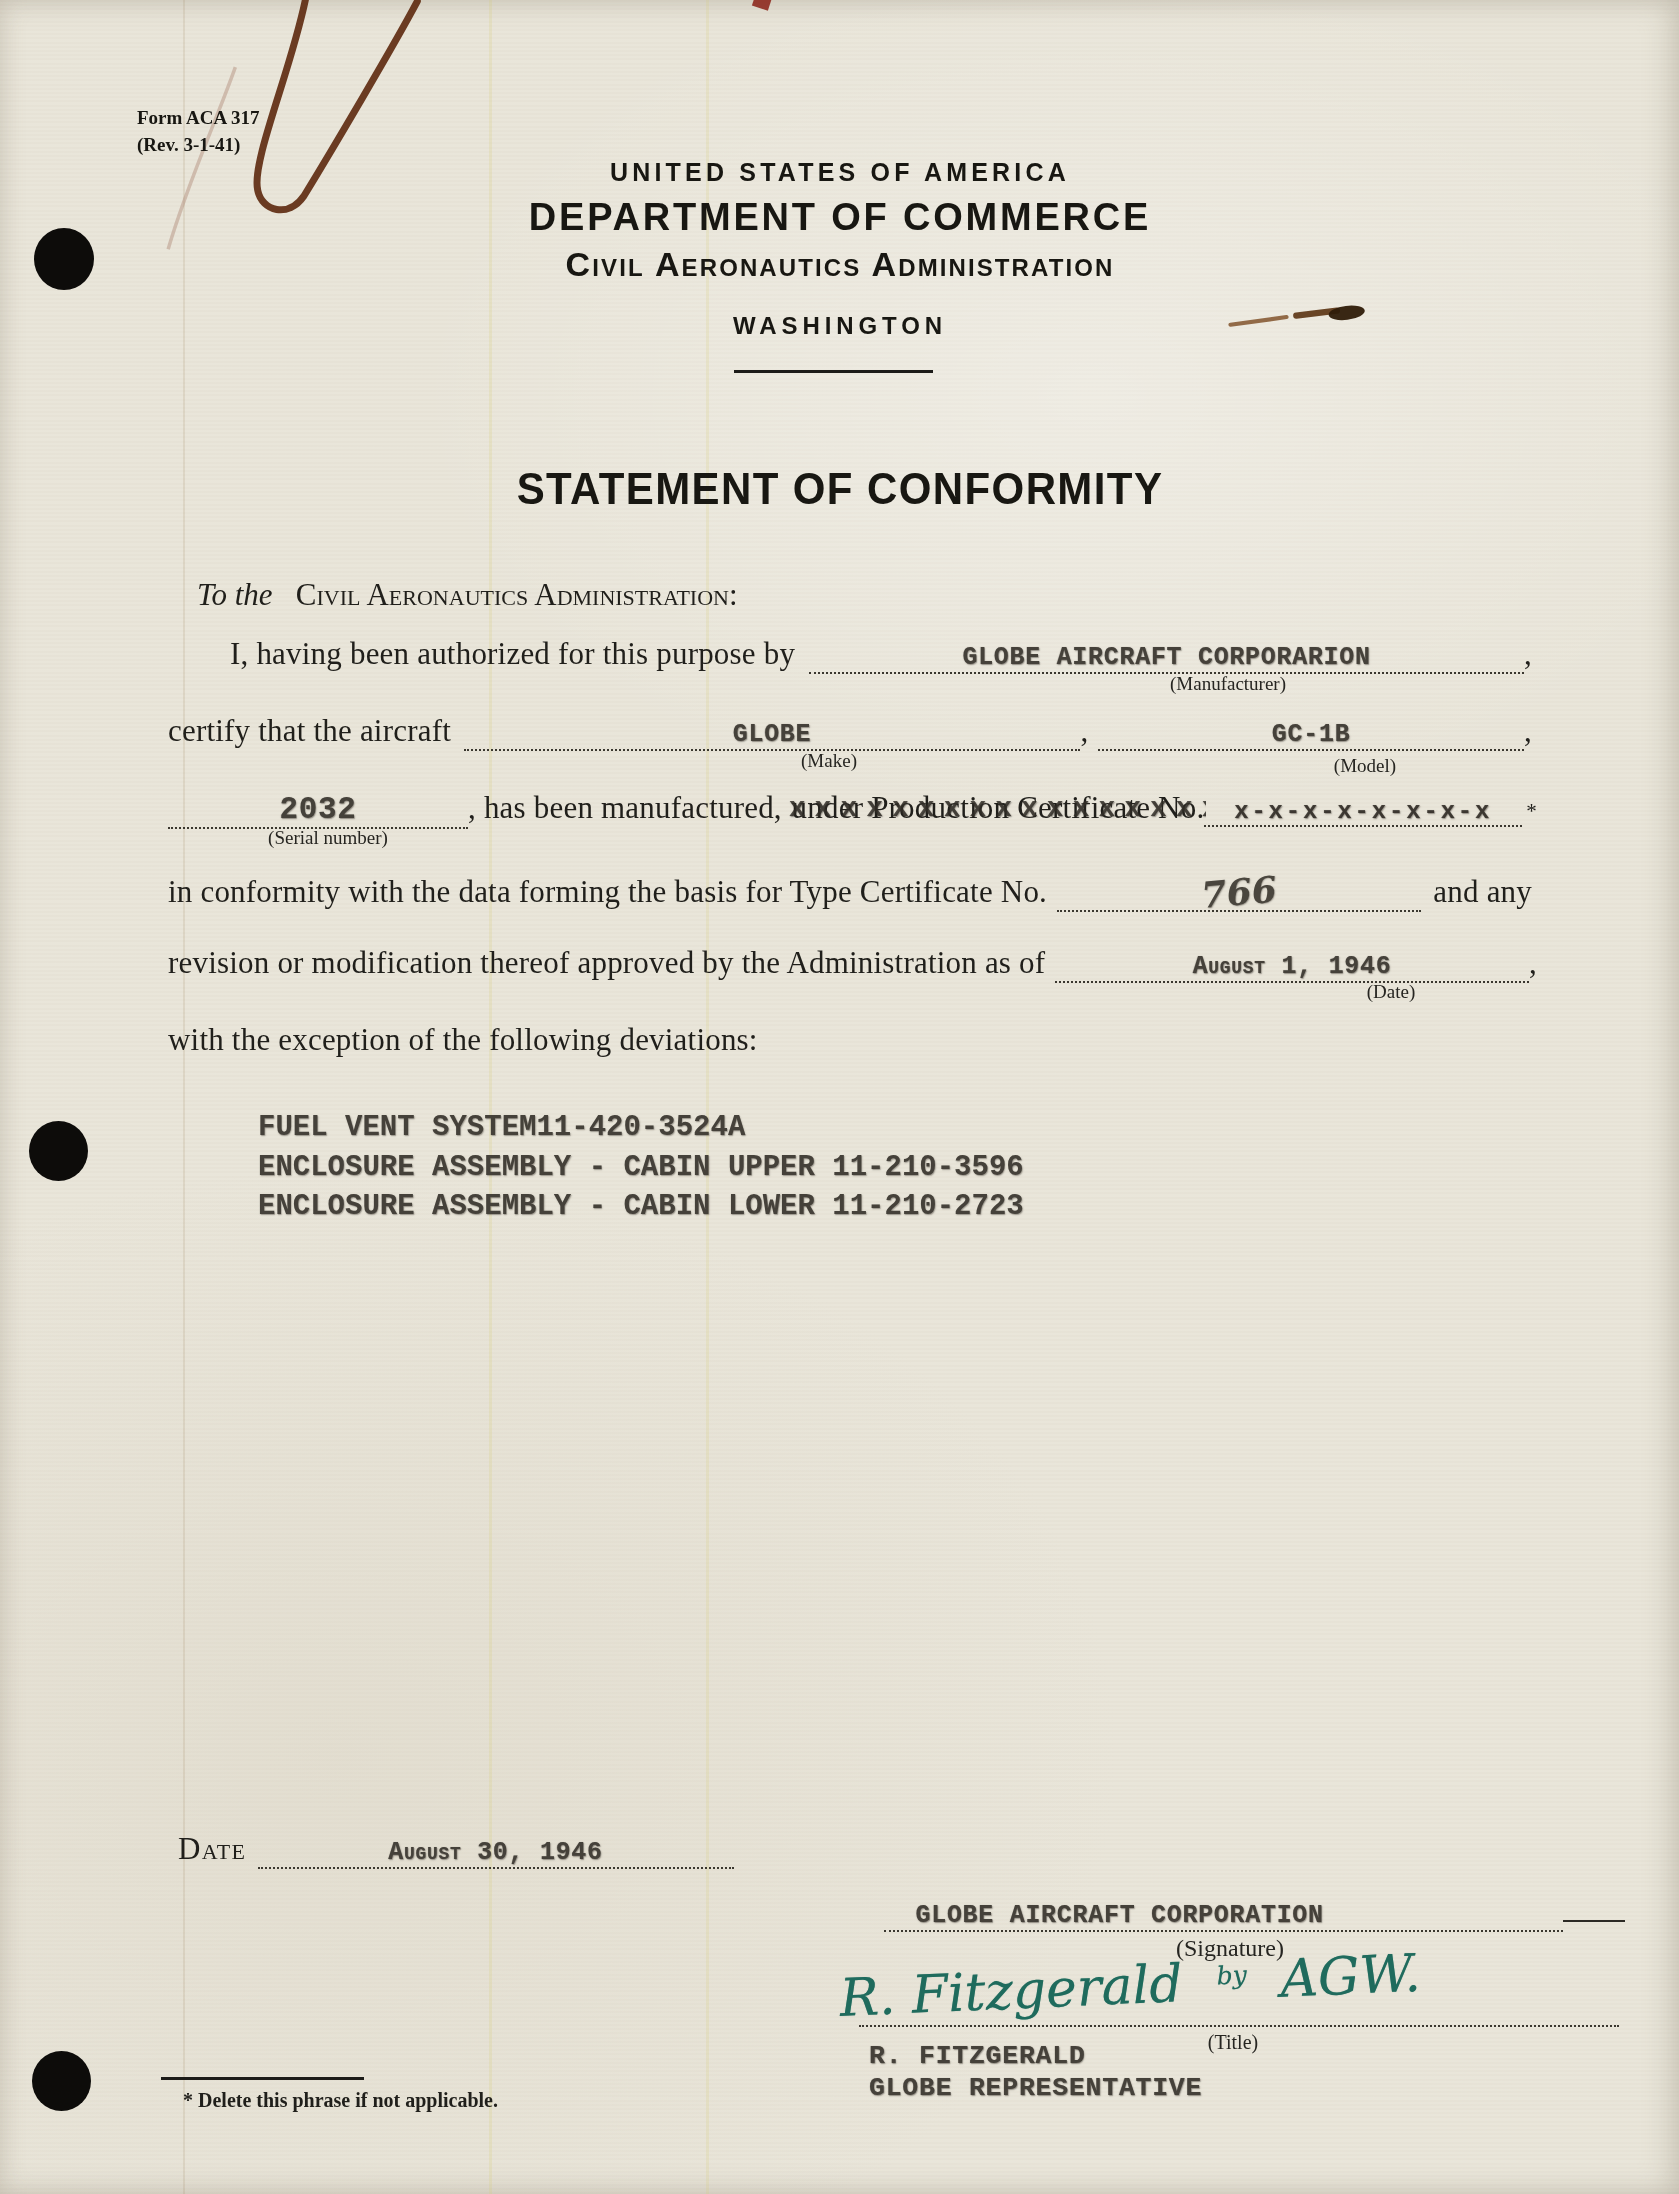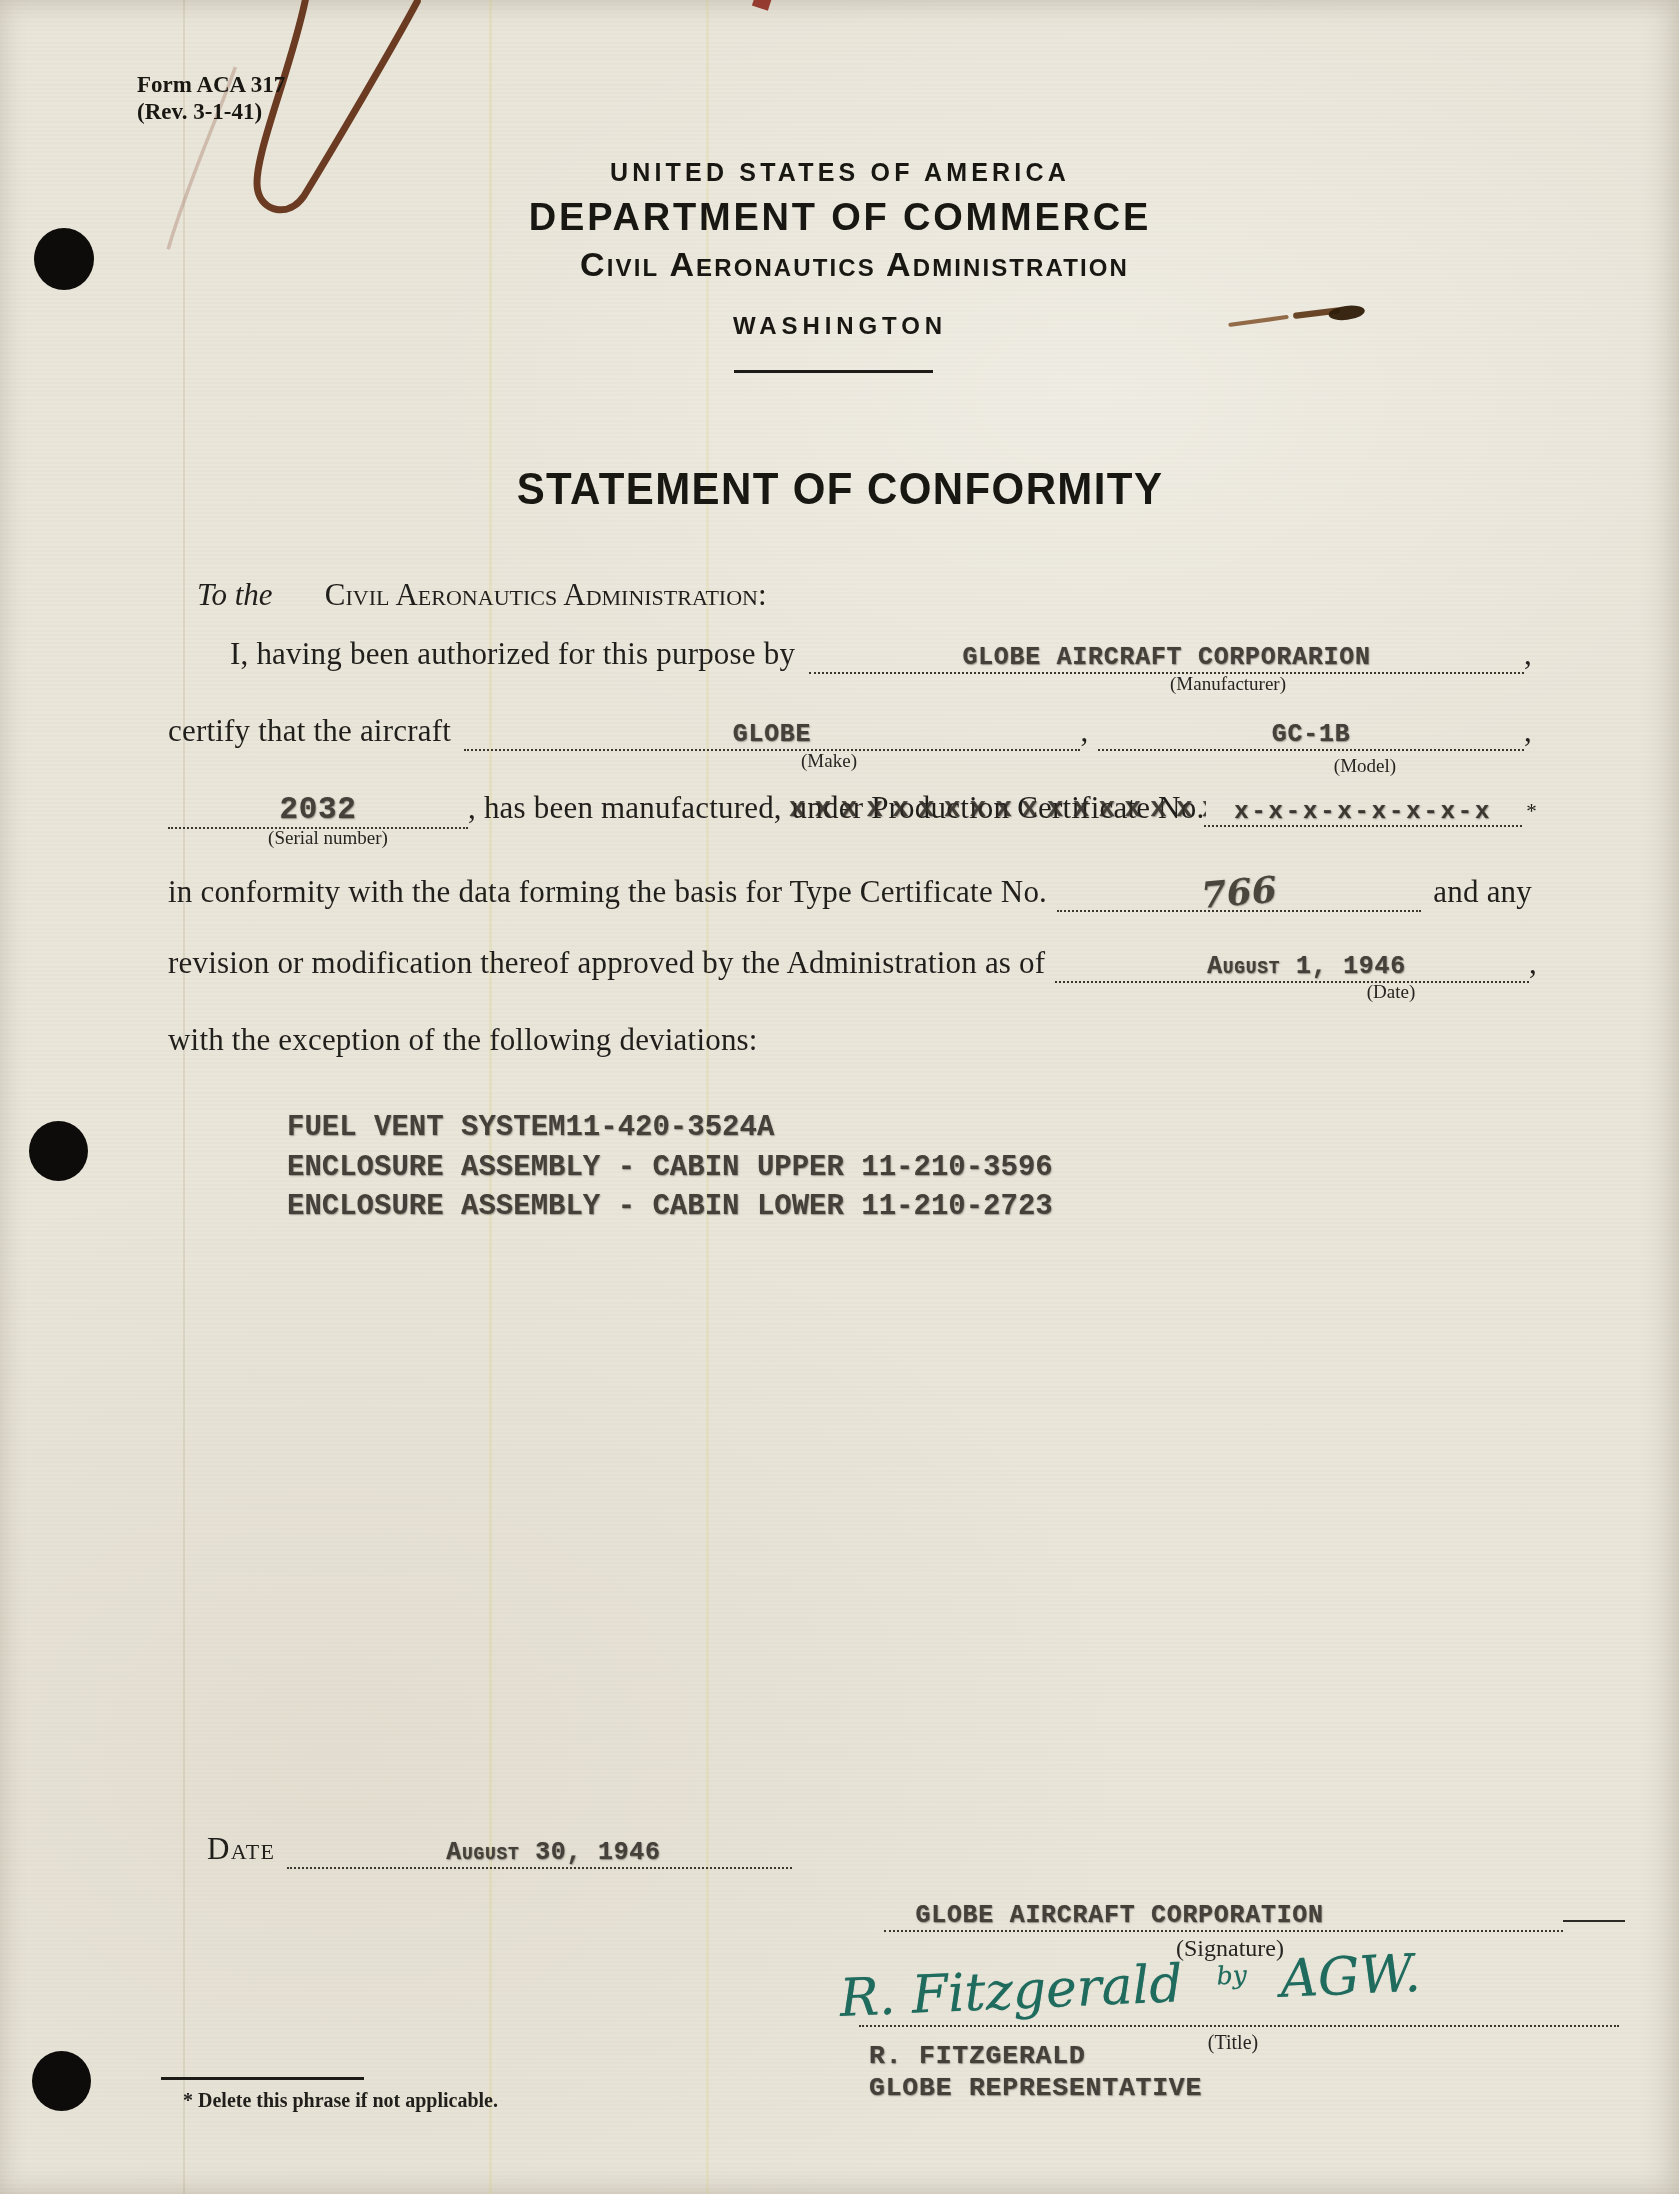--- a/index.html
+++ b/index.html
@@ -12,21 +12,21 @@
       repeating-linear-gradient(0deg, rgba(120,110,90,.022) 0 2.1px, rgba(255,255,255,.02) 2.1px 4.2px);
     box-shadow:inset -9.8px 0 28px rgba(120,110,90,.25), inset 7px 0 21px rgba(120,110,90,.12);
     font-family:"Liberation Serif","DejaVu Serif",serif;
     color:#201f1b;
   }
   .abs{position:absolute;}
   .streak{position:absolute;top:0;bottom:0;width:2.8px;pointer-events:none;}
   .serif{font-family:"Liberation Serif","DejaVu Serif",serif;color:#201f1b;}
   .sans{font-family:"Liberation Sans","DejaVu Sans",sans-serif;color:#181712;}
   .centered{left:0;right:0;text-align:center;}
-  .sc{font-variant:small-caps;padding-left:29px;}
+  .sc{font-variant:small-caps;}
   .it{font-style:italic;margin-left:47px;}
   
   .fline{position:absolute;display:flex;align-items:baseline;font-size:31px;letter-spacing:0.2px;white-space:nowrap;margin-left:18px;}
   .grow{flex:1 1 auto;min-width:0;}
   .blank{border-bottom:2.1px dotted #3a372f;text-align:center;overflow:hidden;}
   .typed{
     font-family:"Liberation Mono","DejaVu Sans Mono",monospace;
     font-weight:700;color:#45413a;letter-spacing:0.7px;
     text-shadow:0.7px 0.7px 1.4px rgba(70,64,56,.55), -0.3px 0 0.7px rgba(70,64,56,.35);
   }
@@ -74,21 +74,21 @@
 
   <svg class="marks" width="1680" height="2194" viewBox="0 0 2400 3135">
     <path d="M438 -10 C420 90, 358 230, 368 272 C374 302, 412 312, 434 280 C472 218, 562 66, 596 2" fill="none" stroke="#5f2c12" stroke-width="10" stroke-linecap="round" opacity="0.92"></path>
     <path d="M336 96 C310 170, 268 260, 240 356" fill="none" stroke="#b08a78" stroke-width="5" opacity="0.45"></path>
     <path d="M1758 464 L1838 453" fill="none" stroke="#7a4a20" stroke-width="6" stroke-linecap="round" opacity="0.8"></path>
     <path d="M1852 451 L1910 444" fill="none" stroke="#5a3312" stroke-width="9" stroke-linecap="round" opacity="0.9"></path>
     <ellipse cx="1924" cy="447" rx="26" ry="10" transform="rotate(-7 1924 447)" fill="#2f1c08" opacity="0.95"></ellipse>
     <rect x="1076" y="-4" width="24" height="16" transform="rotate(18 1088 4)" fill="#8a2015" opacity="0.85"></rect>
   </svg>
 
-  <div class="abs sans" style="left:137px;top:72px;font-weight:700;font-size:23px;line-height:26.6px;font-family:'Liberation Serif','DejaVu Serif',serif;">
+  <div class="abs sans" style="left:137px;top:105px;font-weight:700;font-size:19px;line-height:26.6px;font-family:'Liberation Serif','DejaVu Serif',serif;">
     <div>Form ACA 317</div>
     <div>(Rev. 3-1-41)</div>
   </div>
 
   <div class="abs centered sans" style="top:196px;font-weight:700;font-size:38px;letter-spacing:2.8px;">DEPARTMENT OF COMMERCE</div>
   <div class="abs centered sans" style="top:158px;font-weight:700;font-size:25px;letter-spacing:4.2px;">UNITED STATES OF AMERICA</div>
   <div class="abs centered sans sc" style="top:245px;font-weight:700;font-size:34px;letter-spacing:2.1px;">Civil Aeronautics Administration</div>
   <div class="abs centered sans" style="top:312px;font-weight:700;font-size:24px;letter-spacing:4.9px;">WASHINGTON</div>
   <div class="rule" style="left:734px;top:370px;width:199px;height:2.8px;"></div>
 

